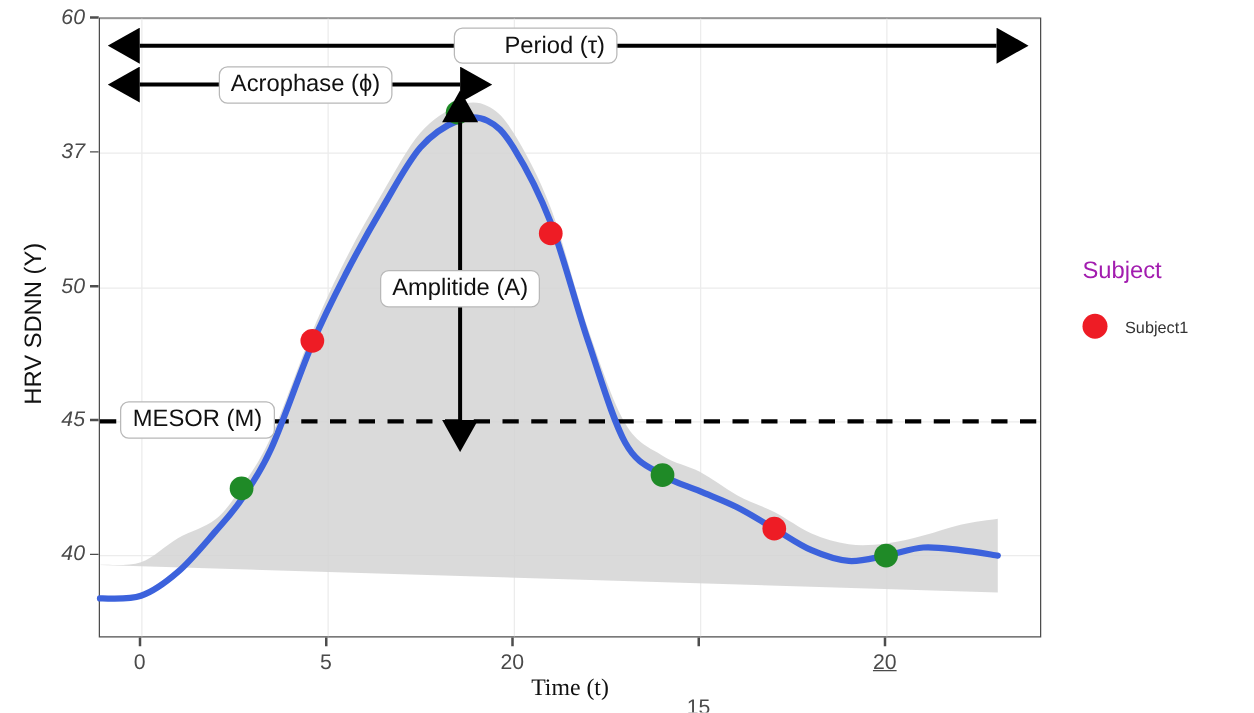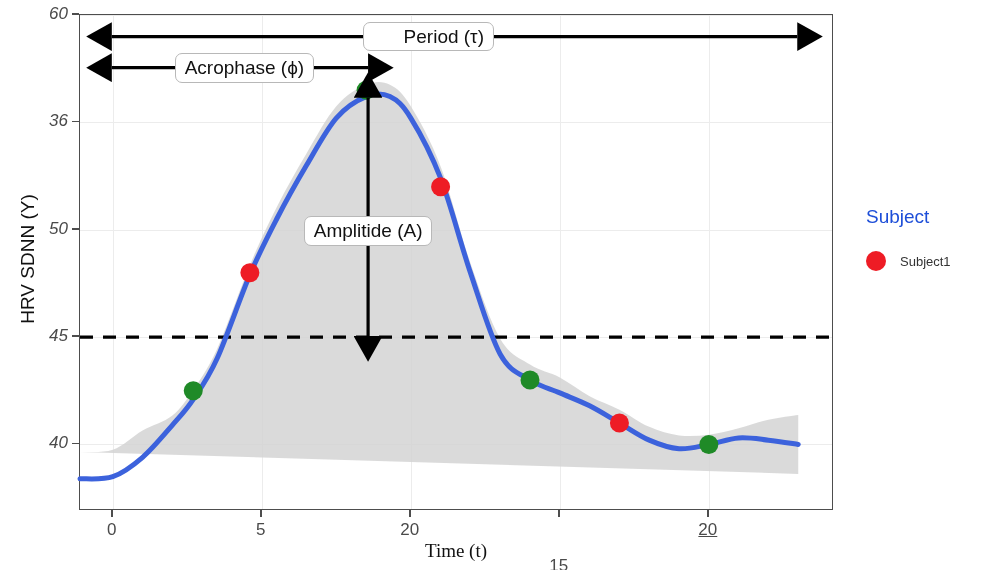--- a/index.html
+++ b/index.html
@@ -57,21 +57,21 @@
     border-radius:7px;
     font-size:19px;color:#111;
     padding:3px 9px;
     white-space:nowrap;
     line-height:1.15;
     box-sizing:border-box;
   }
 
   
   #legend{position:absolute;left:866px;top:206px;width:135px;}
-  #legend-title{font-size:19px;color:#1d4ed8;margin-bottom:16px;}
+  #legend-title{font-size:19px;color:#a21caf;margin-bottom:16px;}
   .legend-row{display:flex;align-items:center;height:34px;}
   .legend-key{
     width:20px;height:20px;border-radius:50%;
     margin-right:14px;flex:0 0 auto;
   }
   .legend-label{font-size:13px;color:#333;}
 </style>
 </head>
 <body>
 
@@ -82,21 +82,21 @@
   </div>
 
   <div id="yticks">
       <div class="ytick-mark" style="top: 442.637px; background: rgb(77, 77, 77);"></div>
       <div class="ytick-label" style="top: 434.437px; left: 22px;">40</div>
       <div class="ytick-mark" style="top: 335.278px; background: rgb(77, 77, 77);"></div>
       <div class="ytick-label" style="top: 327.078px; left: 22px;">45</div>
       <div class="ytick-mark" style="top: 227.919px; background: rgb(77, 77, 77);"></div>
       <div class="ytick-label" style="top: 219.719px; left: 22px;">50</div>
       <div class="ytick-mark" style="top: 120.559px; background: rgb(77, 77, 77);"></div>
-      <div class="ytick-label" style="top: 112.359px; left: 22px;">36</div>
+      <div class="ytick-label" style="top: 112.359px; left: 22px;">37</div>
       <div class="ytick-mark" style="top: 13.2px; background: rgb(77, 77, 77);"></div>
       <div class="ytick-label" style="top: 5px; left: 22px;">60</div>
     </div>
 
   <div id="panel">
     <div id="gridlayer">
         <div class="gridline h" style="top: 429.437px; background: rgb(236, 236, 236);"></div>
         <div class="gridline h" style="top: 322.078px; background: rgb(236, 236, 236);"></div>
         <div class="gridline h" style="top: 214.719px; background: rgb(236, 236, 236);"></div>
         <div class="gridline h" style="top: 107.359px; background: rgb(236, 236, 236);"></div>
@@ -147,20 +147,21 @@
     <g id="anno-arrows">
         <line x1="111.78260869565219" y1="36.54545454545445" x2="797.2371541501976" y2="36.54545454545445" stroke="#000" stroke-width="3.2" marker-start="url(#arrL)" marker-end="url(#arrR)"></line>
         <line x1="111.78260869565219" y1="67.67965367965365" x2="368.08300395256913" y2="67.67965367965365" stroke="#000" stroke-width="3.2" marker-start="url(#arrL)" marker-end="url(#arrR)"></line>
         <line x1="368.08300395256913" y1="336.07792207792204" x2="368.08300395256913" y2="97.74025974025972" stroke="#000" stroke-width="3.2" marker-start="url(#arrL)" marker-end="url(#arrR)"></line>
       </g>
   </svg>
 
   <div class="anno-box" id="box-period" style="left: 362.599px; top: 21.6236px; padding-left: 40px;">Period (τ)</div>
   <div class="anno-box" id="box-acrophase" style="left: 174.692px; top: 52.7578px;">Acrophase (ϕ)</div>
   <div class="anno-box" id="box-amplitude" style="left: 303.708px; top: 215.944px;">Amplitide (A)</div>
+  <div class="anno-box" id="box-mesor" style="left: 96.2575px; top: 321.156px;">MESOR (M)</div>
 
   <div id="legend">
     <div id="legend-title">Subject</div>
     <div id="legend-items">
         <div class="legend-row">
           <span class="legend-key" style="background: rgb(238, 28, 37);"></span>
           <span class="legend-label">Subject1</span>
         </div>
       </div>
   </div>

